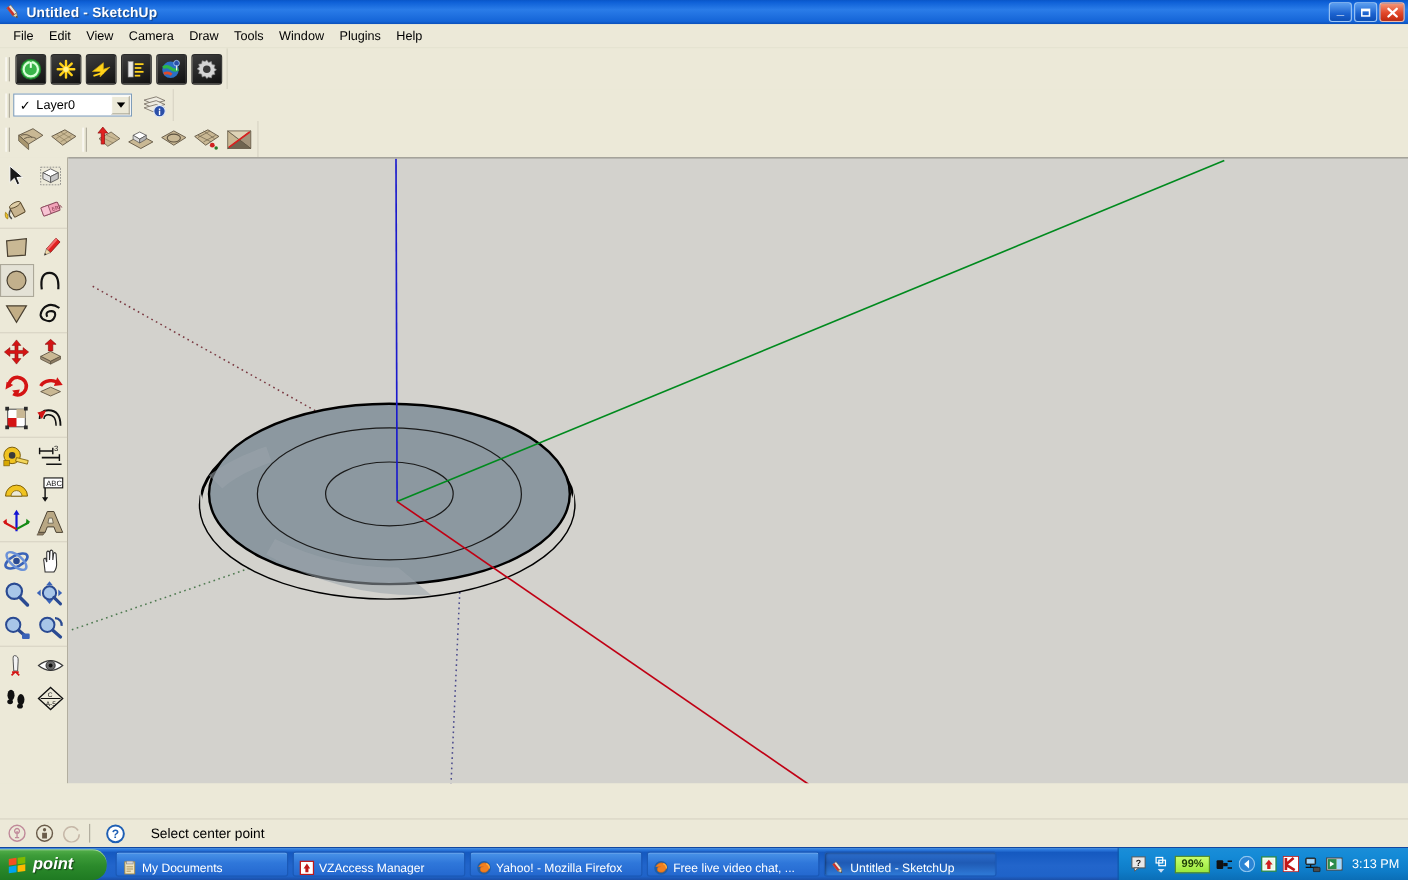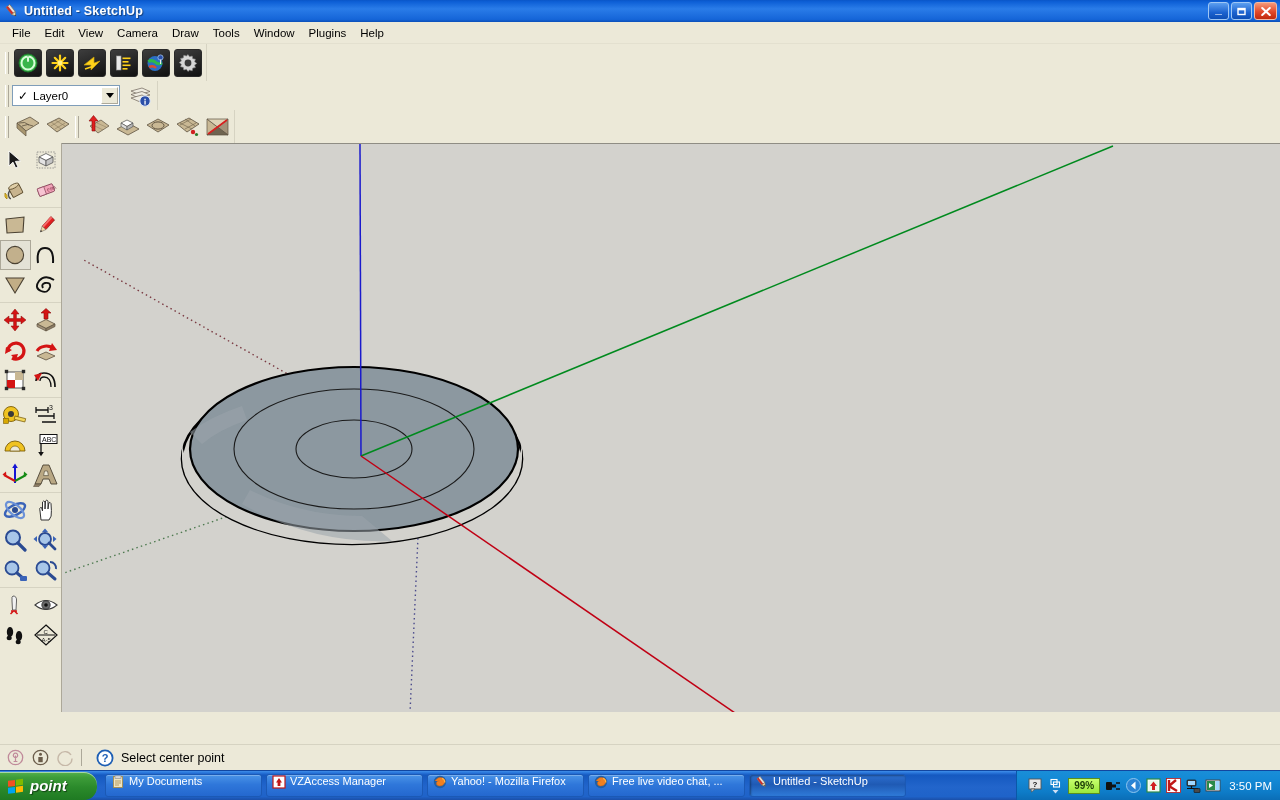--- a/index.html
+++ b/index.html
@@ -113,21 +113,21 @@
   .measbar .mpad{ width:1px;height:24px;border-left:1px solid #aca899; margin-left:12px;}
 
   
   .statusbar{
     position:absolute; left:0; top:744px; width:1280px; height:26px;
     background:#ece9d8; border-top:1px solid #d6d3c2;
     display:flex; align-items:center;
   }
   .sb-icon{ width:20px;height:20px;margin-left:5px;display:flex;align-items:center;justify-content:center;}
   .sb-div{ width:1px;height:17px;background:#aca899;margin:0 8px 0 6px;}
-  .sb-text{ font-size:12.5px; color:#000; margin-left:6px;}
+  .sb-text{ font-size:12.5px; color:#000; margin-left:22px;}
 
   
   .taskbar{
     position:absolute; left:0; top:770px; width:1280px; height:30px;
     background:linear-gradient(180deg,#3f8ee8 0%,#2a76db 6%,#1559c0 14%,#2265cb 55%,#1f63c9 88%,#1b4fa8 100%);
     display:flex; align-items:center;
     border-top:1px solid #1247a0;
   }
   .startbtn{
     width:97px;height:28px;margin:0 0 0 0;
@@ -139,21 +139,21 @@
   .startbtn .flag{ width:18px;height:18px;margin-left:7px;}
   .startbtn .slabel{
     color:#fff;font-weight:bold;font-style:italic;font-size:15px;
     text-shadow:1px 1px 1px rgba(0,0,0,.5); margin-left:5px;
   }
   .taskitems{ display:flex;align-items:center; margin-left:8px; gap:4px; flex:1;}
   .taskitem{
     height:23px; width:157px;
     background:linear-gradient(180deg,#4a94e8,#2f77da 45%,#2468cf);
     border:1px solid #1b59b5; border-radius:3px;
-    display:flex;align-items:flex-start; color:#fff; font-size:11px;
+    display:flex;align-items:flex-end; color:#fff; font-size:11px;
     box-shadow:inset 0 1px 0 rgba(255,255,255,.25);
     overflow:hidden;
   }
   .taskitem.active{
     background:linear-gradient(180deg,#2d6fcf,#1f5ab4 45%,#2f7ad8);
     box-shadow:inset 1px 1px 2px rgba(0,0,0,.35);
   }
   .taskitem .ti-icon{width:14px;height:14px;margin:0 4px 0 5px;flex:none;}
   .taskitem .ti-label{white-space:nowrap;overflow:hidden;text-overflow:ellipsis;}
 
@@ -871,17 +871,17 @@
         </svg>
       </span>
       <span class="tr-ic">
         <svg width="16" height="14" viewBox="0 0 16 14">
           <rect x="1" y="1" width="14" height="11" fill="#d8d8d8" stroke="#444" stroke-width=".9"></rect>
           <rect x="2" y="2" width="8" height="9" fill="#2a8a4a"></rect>
           <rect x="10.5" y="2" width="4" height="9" fill="#9fd8ff"></rect>
           <polygon points="4,4 8,6.5 4,9" fill="#fff"></polygon>
         </svg>
       </span>
-      <span class="clock">3:50 PM</span>
+      <span class="clock">3:13 PM</span>
     </div>
   </div>
 
 </div>
 
 </body></html>

